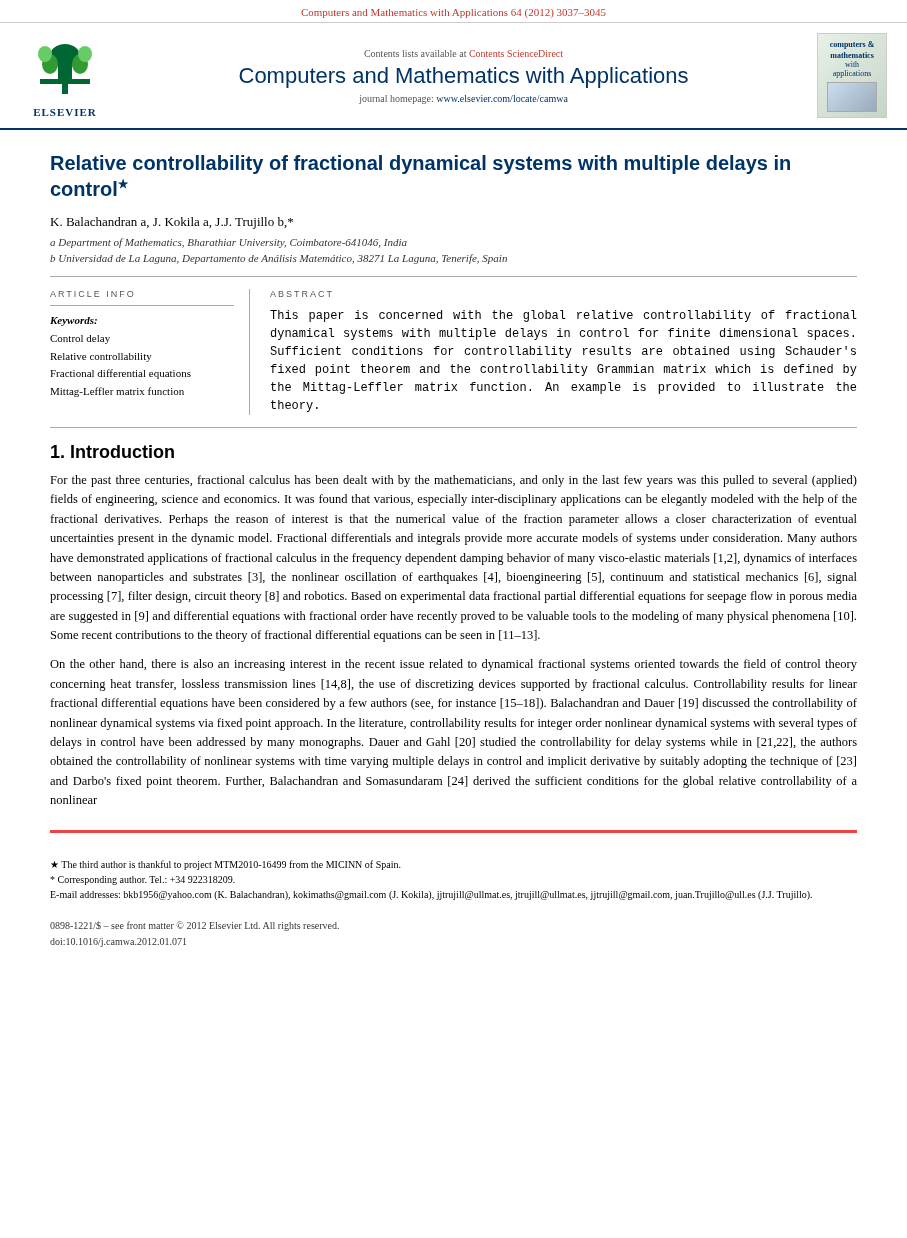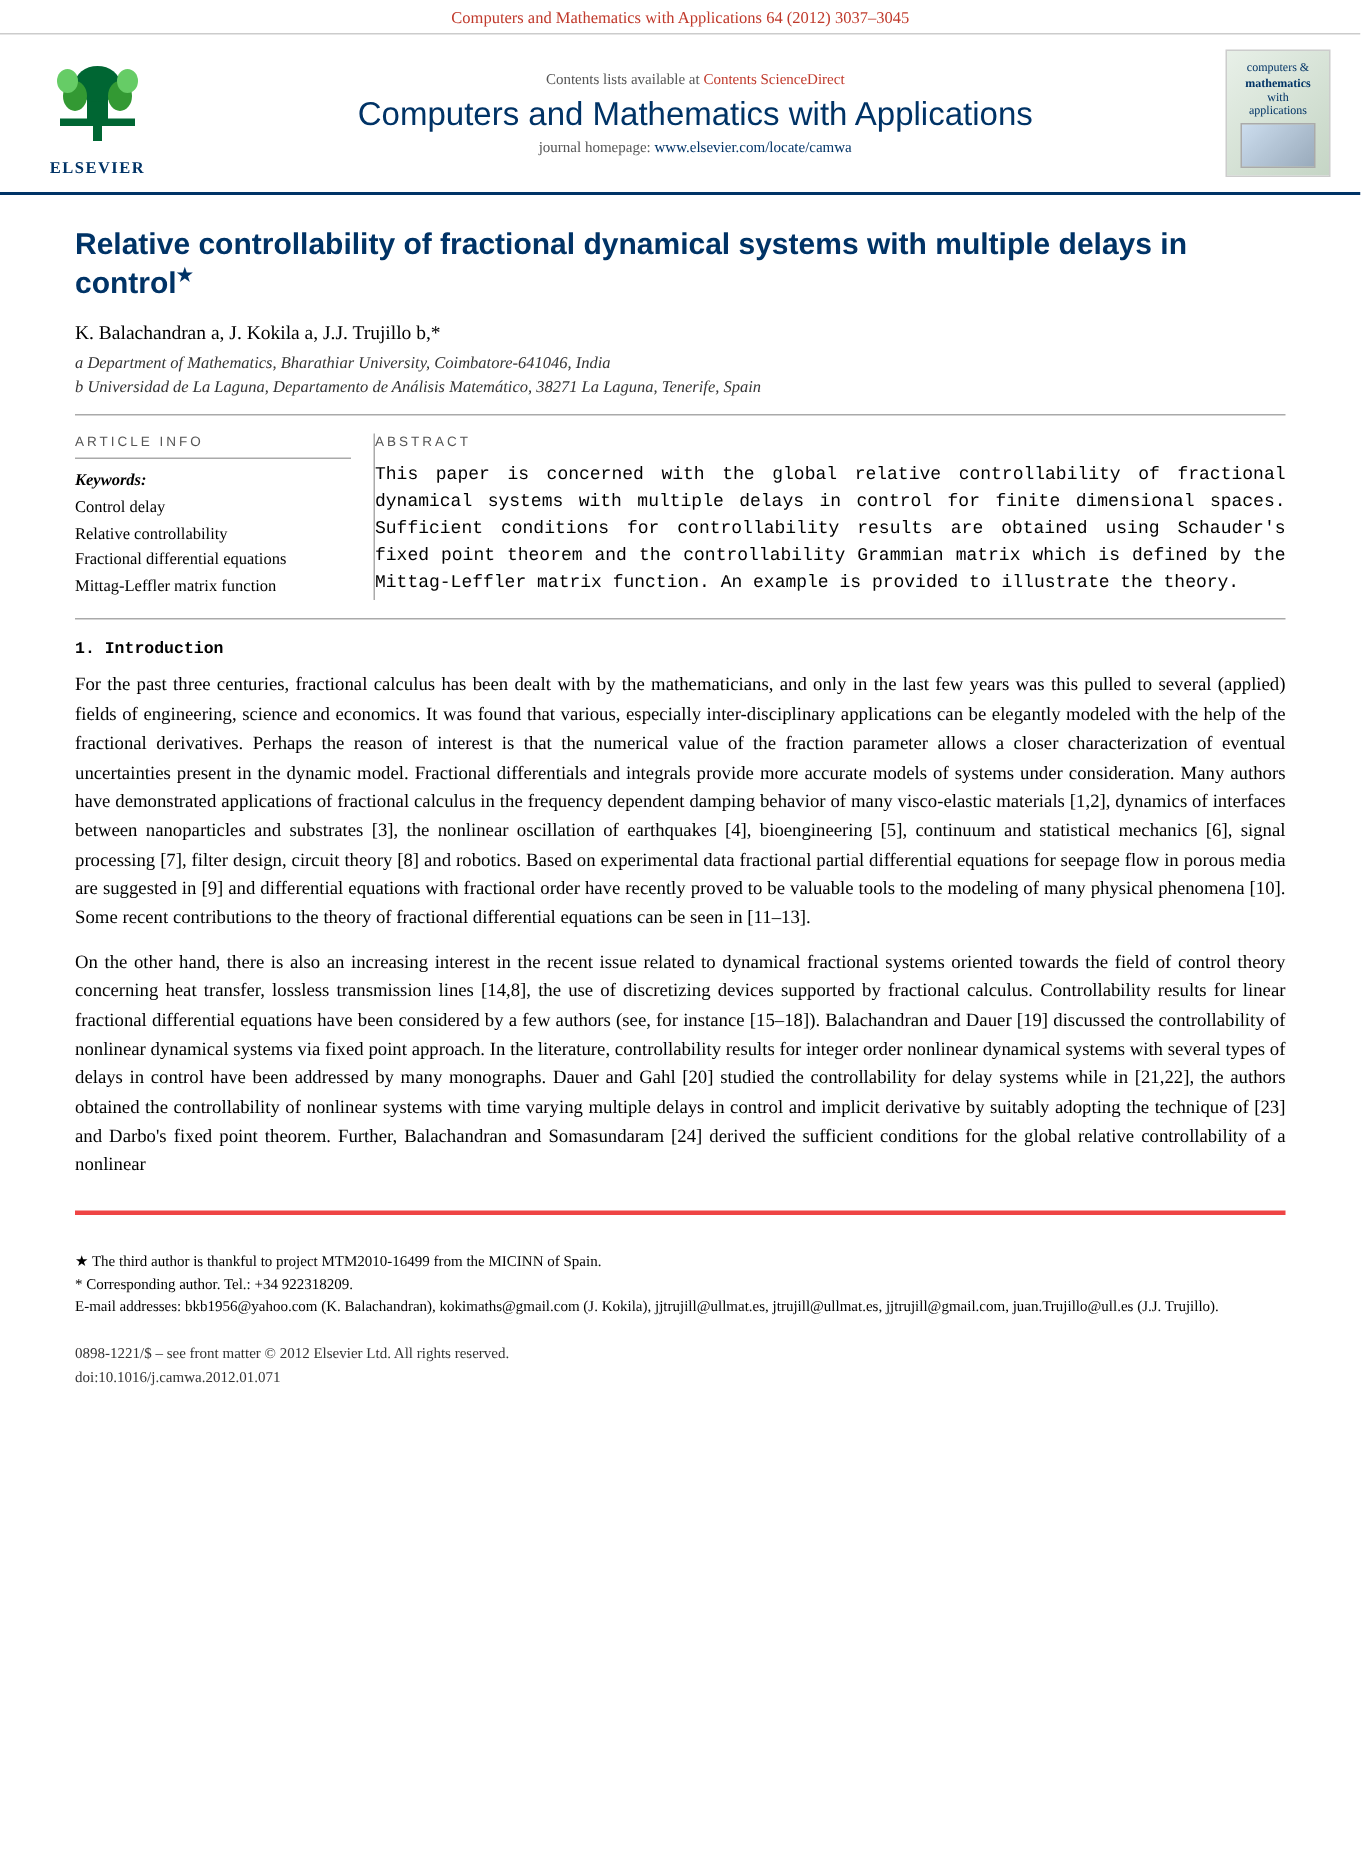--- a/index.html
+++ b/index.html
@@ -99,20 +99,21 @@
       color: #333;
       margin-bottom: 4px;
     }
     .divider {
       border: none;
       border-top: 1px solid #aaa;
       margin: 12px 0;
     }
     .two-col {
       display: flex;
+      gap: 20px;
       margin-top: 10px;
     }
     .article-info {
       width: 200px;
       flex-shrink: 0;
       border-right: 1px solid #aaa;
       padding-right: 15px;
     }
     .article-info-title {
       font-size: 9px;
@@ -150,23 +151,23 @@
       text-align: justify;
       font-family: Liberation Mono, monospace;
     }
     .copyright-line {
       font-size: 11px;
       text-align: right;
       margin-top: 8px;
       color: #333;
     }
     .section-title {
-      font-size: 11px;
-      font-weight: bold;
-      font-family: Liberation Mono, monospace;
+      font-size: 18px;
+      font-weight: bold;
+      font-family: Liberation Sans, sans-serif;
       margin: 14px 0 8px 0;
     }
     .body-text {
       font-size: 12.5px;
       line-height: 1.55;
       text-align: justify;
       margin-bottom: 10px;
     }
     .footnote-area {
       border-top: 3px solid #ef4444;
@@ -217,21 +218,21 @@
       <span style="color:#c0392b;">Contents ScienceDirect</span>
     </div>
     <div class="journal-main-title">Computers and Mathematics with Applications</div>
     <div class="homepage-line">
       <span>journal homepage:</span>
       <span style="color:#003366;">www.elsevier.com/locate/camwa</span>
     </div>
   </div>
 
   <div class="journal-thumb">
-    <div style="font-weight:normal;font-size:8px;color:#003366;margin-bottom:2px;text-align:center;">computers &amp;</div>
+    <div style="font-weight:bold;font-size:8px;color:#003366;margin-bottom:2px;text-align:center;">computers &amp;</div>
     <div style="font-weight:bold;font-size:8px;color:#003366;">mathematics</div>
     <div style="font-size:8px;color:#003366;">with</div>
     <div style="font-size:8px;color:#003366;">applications</div>
     <div style="margin-top:4px;width:50px;height:30px;background:linear-gradient(135deg,#cde 0%,#9ab 100%);border:1px solid #aaa;"></div>
   </div>
 </div>
 
 <div class="content-area">
 
   <div class="article-title">

